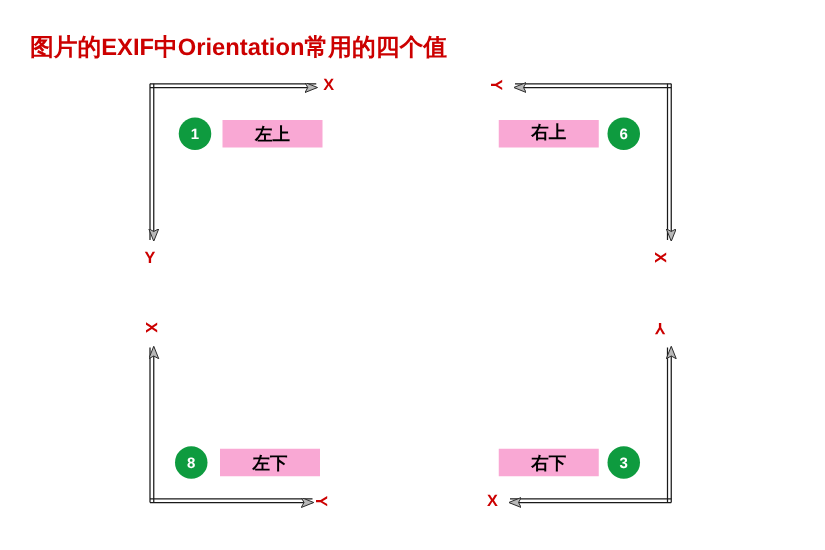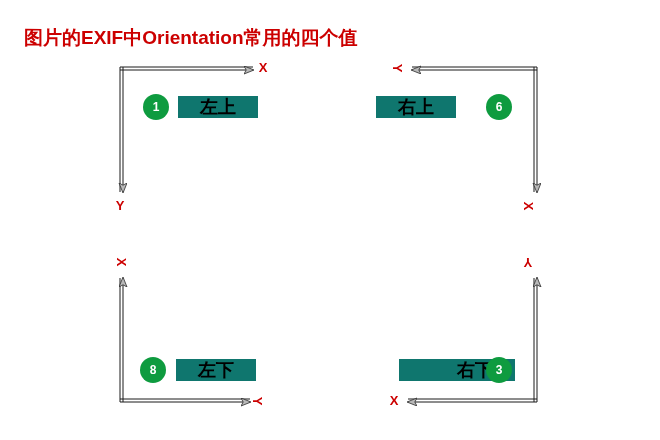--- a/index.html
+++ b/index.html
@@ -78,23 +78,23 @@
     align-items: center;
     justify-content: center;
     line-height: 1;
   }
 
   
   .caption-box {
     position: absolute;
     width: 80px;
     height: 22px;
-    background: #0f766e;
+    background: #f9a8d4;
     color: #000000;
-    font-size: 18px;
+    font-size: 14px;
     font-weight: bold;
     font-family: "Liberation Sans", "DejaVu Sans", sans-serif;
     display: flex;
     align-items: center;
     justify-content: center;
     line-height: 1;
   }
 
   .quadrant { position: absolute; }
 </style>
@@ -152,31 +152,31 @@
   <div class="quadrant">
     <div class="axis-label" style="left:256px; top:61px;">X</div>
     <div class="axis-label" style="left:113px; top:199px;">Y</div>
     <div class="badge" style="left:143px; top:94px;">1</div>
     <div class="caption-box" style="left:178px; top:96px;">左上</div>
   </div>
 
   <div class="quadrant">
     <div class="axis-label rot90" style="left:390px; top:61px;">Y</div>
     <div class="axis-label rot90" style="left:521px; top:199px;">X</div>
-    <div class="caption-box" style="left:376px; top:96px;">右上</div>
+    <div class="caption-box" style="left:399px; top:96px;font-family:Liberation Serif, serif;">右上</div>
     <div class="badge" style="left:486px; top:94px;">6</div>
   </div>
 
   <div class="quadrant">
     <div class="axis-label rot90" style="left:114px; top:255px;">X</div>
     <div class="axis-label rot90" style="left:250px; top:394px;">Y</div>
     <div class="badge" style="left:140px; top:357px;">8</div>
     <div class="caption-box" style="left:176px; top:359px;text-align:center;">左下</div>
   </div>
 
   <div class="quadrant">
     <div class="axis-label rot180" style="left:521px; top:255px;">Y</div>
     <div class="axis-label" style="left:387px; top:394px;">X</div>
-    <div class="caption-box" style="left:399px; top:359px;padding-left:36px;">右下</div>
+    <div class="caption-box" style="left:399px; top:359px;">右下</div>
     <div class="badge" style="left:486px; top:357px;">3</div>
   </div>
 
 </div>
 
 </body></html>

